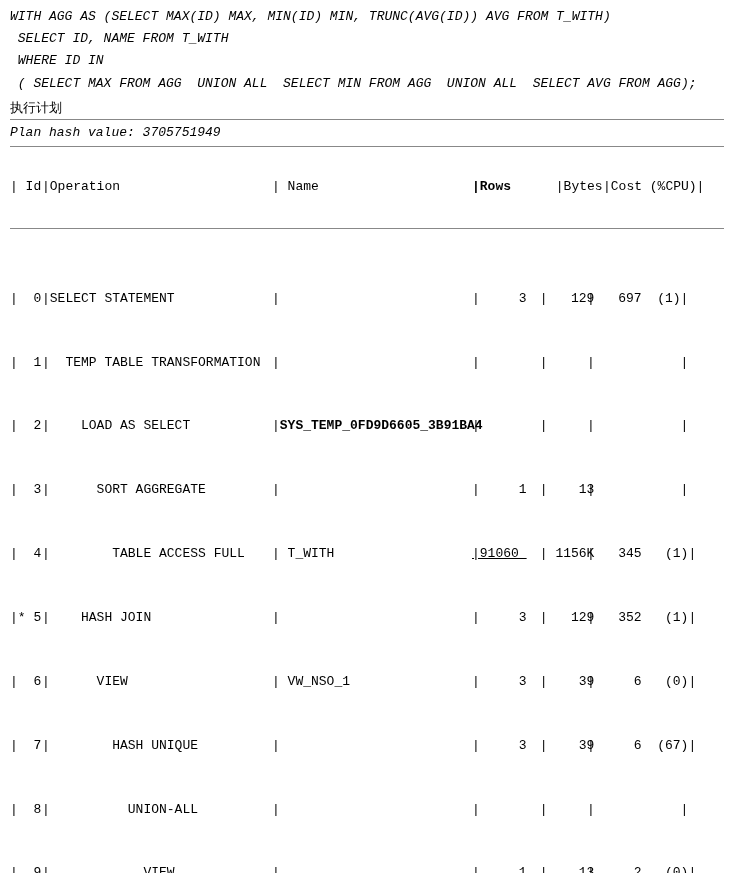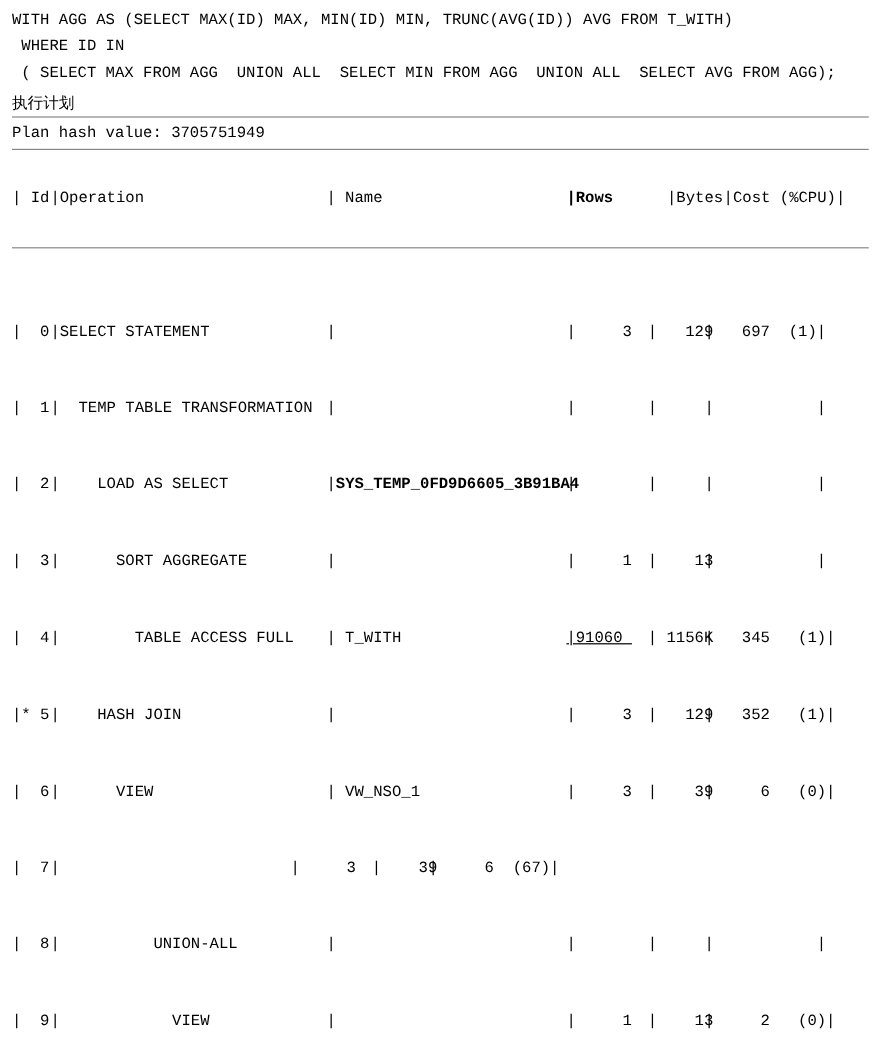--- a/index.html
+++ b/index.html
@@ -13,37 +13,39 @@
       font-size: 13px;
       color: #000000;
       padding: 8px 10px;
       width: 734px;
       min-height: 873px;
     }
     .code-block {
       white-space: pre;
       line-height: 1.4;
       margin-bottom: 4px;
+      font-style: italic;
     }
     .section-title {
       font-size: 13px;
       margin: 6px 0 2px 0;
       white-space: pre;
     }
     .divider {
       border: none;
       border-top: 1px solid #888;
       margin: 2px 0;
     }
   </style>
 </head>
 <body>
 
 <div>
   <div class="code-block">WITH AGG AS (SELECT MAX(ID) MAX, MIN(ID) MIN, TRUNC(AVG(ID)) AVG FROM T_WITH)</div>
+  <div class="code-block"> SELECT ID, NAME FROM T_WITH</div>
   <div class="code-block"> WHERE ID IN</div>
   <div class="code-block"> ( SELECT MAX FROM AGG  UNION ALL  SELECT MIN FROM AGG  UNION ALL  SELECT AVG FROM AGG);</div>
 </div>
 
 <div class="section-title">执行计划</div>
 <hr class="divider">
 
 <div class="code-block" style="margin-top:4px;">Plan hash value: 3705751949</div>
 
 <div style="margin-top:4px;">
@@ -117,20 +119,21 @@
       <span style="width:32px;">|  6</span>
       <span style="width:230px;">|      VIEW                    </span>
       <span style="width:200px;">| VW_NSO_1                   </span>
       <span style="width:60px;">|     3</span>
       <span style="width:55px;"> |    39</span>
       <span>|     6   (0)|</span>
     </div>
     
     <div style="display:flex; line-height:1.45;">
       <span style="width:32px;">|  7</span>
+      <span style="width:230px;">|        HASH UNIQUE           </span>
       <span style="width:200px;">|                            </span>
       <span style="width:60px;">|     3</span>
       <span style="width:55px;"> |    39</span>
       <span>|     6  (67)|</span>
     </div>
     
     <div style="display:flex; line-height:1.45;">
       <span style="width:32px;">|  8</span>
       <span style="width:230px;text-align:center;">|          UNION-ALL           </span>
       <span style="width:200px;">|                            </span>

